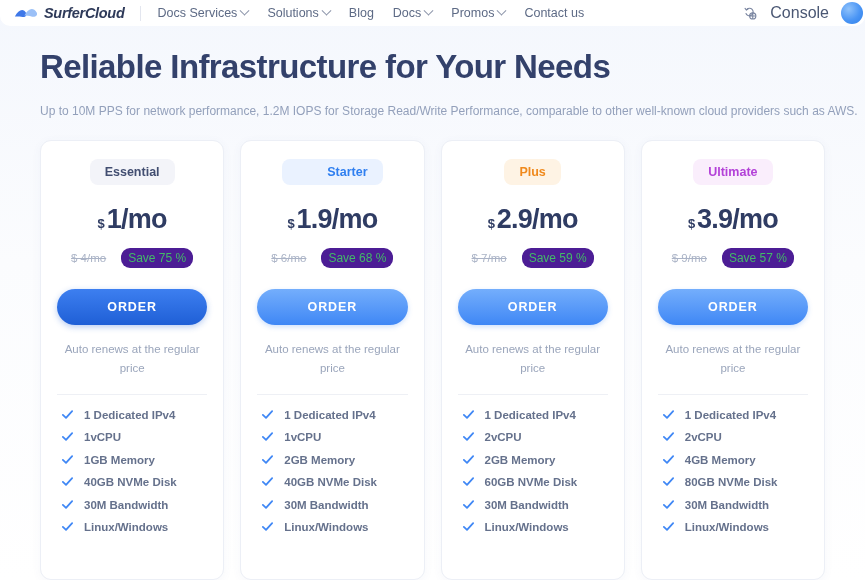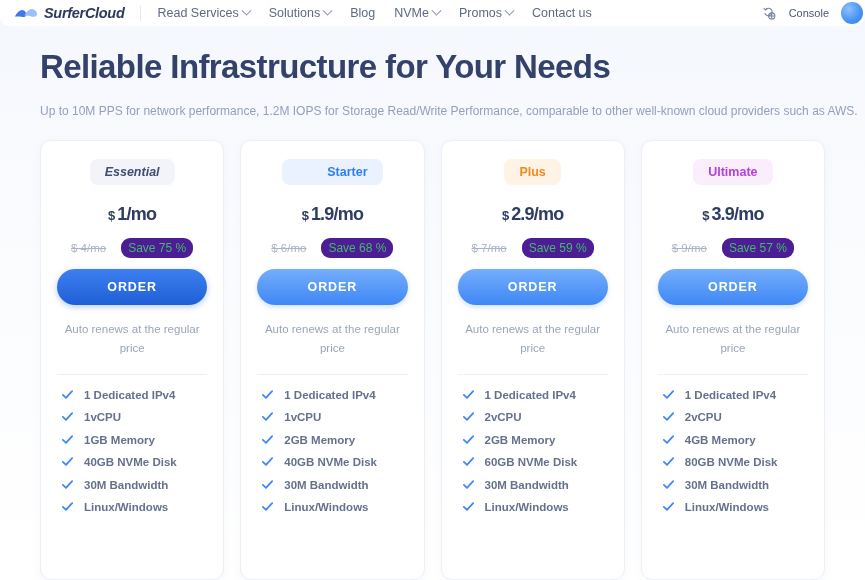--- a/index.html
+++ b/index.html
@@ -39,21 +39,21 @@
     font-size: 12.5px; color: #5d6a85; white-space: nowrap;
     display: flex; align-items: center; gap: 4px; cursor: pointer;
   }
   .chev {
     display: inline-block; width: 7px; height: 7px;
     border-right: 1.4px solid #8a93a8; border-bottom: 1.4px solid #8a93a8;
     transform: rotate(45deg) translate(-2px,-2px);
   }
   .nav-right { margin-left: auto; display: flex; align-items: center; gap: 12px; }
   .globe-icon { width: 15px; height: 15px; display: block; }
-  .console-link { font-size: 11px; color: #4a5773; white-space: nowrap; cursor: pointer; }
+  .console-link { font-size: 16px; color: #4a5773; white-space: nowrap; cursor: pointer; }
   .avatar {
     width: 22px; height: 22px; border-radius: 50%;
     background: radial-gradient(circle at 35% 32%, #8fc2fb 0%, #4a95f5 55%, #2f7fe8 100%);
     margin-right: -12px;
   }
 
   
   .hero { padding: 22px 40px 0 40px; }
   .hero h1 {
     font-size: 33px; font-weight: bold; color: #33416b;
@@ -76,47 +76,47 @@
     border-radius: 11px;
     box-shadow: 0 2px 10px rgba(80,100,150,0.05);
     padding: 18px 16px 0 16px;
     min-height: 440px;
     display: flex; flex-direction: column; align-items: center;
   }
   .badge {
     font-size: 12.5px; font-weight: bold;
     padding: 6px 15px; border-radius: 8px; white-space: nowrap;
   }
-  .badge-essential { background: #f3f4f9; color: #424e71; font-style: italic; }
+  .badge-essential { background: #f3f4f9; color: #424e71; }
   .badge-starter   { background: #eaf2ff; color: #2f7ff0; padding-left: 45px; }
   .badge-plus      { background: #fef3e4; color: #f08a1d; }
   .badge-ultimate  { background: #faeefc; color: #b341d8; }
 
   .price {
     margin-top: 19px;
     display: flex; align-items: baseline; justify-content: center;
     color: #2f3c63;
   }
   .price .cur { font-size: 13px; font-weight: bold; margin-right: 2px; }
-  .price .amt { font-size: 18px; font-weight: bold; letter-spacing: -0.8px; }
+  .price .amt { font-size: 27px; font-weight: bold; letter-spacing: -0.8px; }
 
   .old-row {
     margin-top: 13px; display: flex; align-items: center; gap: 7px;
   }
   .old-price {
     font-size: 11.5px; color: #aab3c6; text-decoration: line-through;
     white-space: nowrap;
   }
   .save-pill {
     font-size: 12px; color: #43b968; background: #4c1d95;
     border-radius: 9px; padding: 3px 7px; white-space: nowrap; margin-left: 8px;
   }
 
   .order-btn {
-    margin-top: 11px;
+    margin-top: 21px;
     width: 100%;
     height: 36px;
     border: none; border-radius: 18px;
     color: #ffffff; font-size: 12.5px; font-weight: bold;
     letter-spacing: 0.9px; cursor: pointer;
     background: linear-gradient(180deg, #74aefc 0%, #3f87f5 100%);
     box-shadow: 0 2px 5px rgba(63,135,245,0.25);
   }
   .order-btn.active {
     background: linear-gradient(180deg, #3d7ff0 0%, #1f5fd6 100%);
@@ -154,32 +154,32 @@
         <path d="M12 12 C16 4, 22 2, 26 8 C28 11, 25 14, 21 13.2 C17 12.4, 14.5 12, 12 12 Z" fill="#9bc0f7"></path>
       </svg>
     </span>
     <span class="brand-name">SurferCloud</span>
   </div>
 
   <div class="nav-sep"></div>
 
   <div class="nav-links">
     <div class="nav-link">
-      <span>Read Services</span>
+      <span>Docs Services</span>
       <i class="chev"></i>
     </div>
     <div class="nav-link">
       <span>Solutions</span>
       <i class="chev"></i>
     </div>
     <div class="nav-link">
       <span>Blog</span>
     </div>
     <div class="nav-link">
-      <span>NVMe</span>
+      <span>Docs</span>
       <i class="chev"></i>
     </div>
     <div class="nav-link">
       <span>Promos</span>
       <i class="chev"></i>
     </div>
     <div class="nav-link">
       <span>Contact us</span>
     </div>
   </div>

